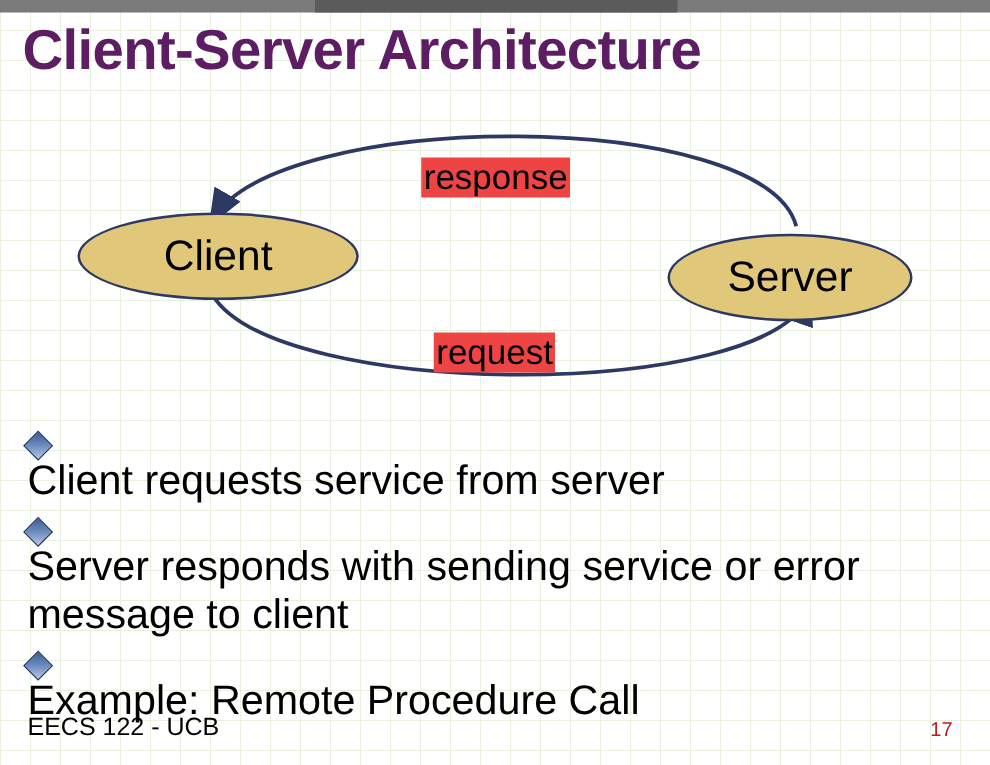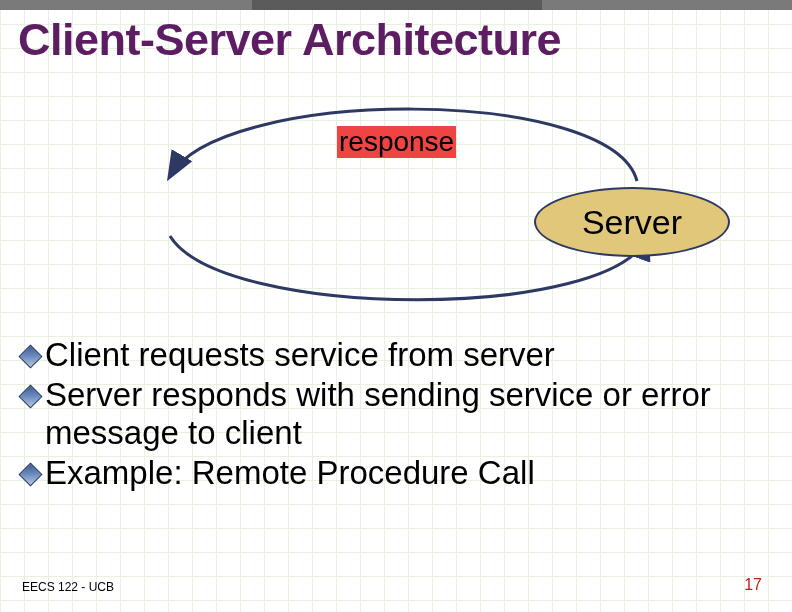--- a/index.html
+++ b/index.html
@@ -87,20 +87,21 @@
     position: absolute;
     left: 22px;
     top: 336px;
     width: 740px;
     z-index: 2;
   }
   .bullet-item {
     display: flex;
     align-items: flex-start;
     margin-bottom: 2px;
+    flex-direction: column;
   }
   .diamond {
     width: 17px;
     height: 17px;
     flex: 0 0 17px;
     margin-top: 12px;
     margin-right: 6px;
     background: linear-gradient(135deg, #3d5b8f 0%, #6d8cc0 50%, #b7c7df 100%);
     transform: rotate(45deg);
     border: 1px solid #1d3460;
@@ -108,21 +109,21 @@
   .bullet-text {
     font-size: 33px;
     color: #000;
     line-height: 1.15;
     max-width: 700px;
   }
   .footer-left {
     position: absolute;
     left: 22px;
     bottom: 18px;
-    font-size: 12px;
+    font-size: 20px;
     color: #000;
     z-index: 2;
   }
   .footer-right {
     position: absolute;
     right: 30px;
     bottom: 18px;
     font-size: 16px;
     color: #b91c1c;
     z-index: 2;
@@ -143,24 +144,28 @@
       <marker id="arrowhead" markerWidth="10" markerHeight="8" refX="8" refY="4" orient="auto">
         <polygon points="0 0, 10 4, 0 8" fill="#2d3962"></polygon>
       </marker>
     </defs>
     <path d="M 575 85 C 550 -10, 160 -10, 108 80" stroke="#2d3962" stroke-width="3" fill="none" marker-end="url(#arrowhead)"></path>
     <path d="M 108 140 C 160 225, 555 225, 585 140" stroke="#2d3962" stroke-width="3" fill="none" marker-end="url(#arrowhead)"></path>
   </svg>
 
   <div class="label response">response</div>
 
+  <div class="node client">
+    <span>Client</span>
+  </div>
   <div class="node server">
     <span>Server</span>
   </div>
 
+  <div class="label request">request</div>
 </div>
 
 <div class="bullets">
   <div class="bullet-item">
     <div class="diamond"></div>
     <div class="bullet-text">Client requests service from server</div>
   </div>
   <div class="bullet-item">
     <div class="diamond"></div>
     <div class="bullet-text">Server responds with sending service or error message to client</div>

